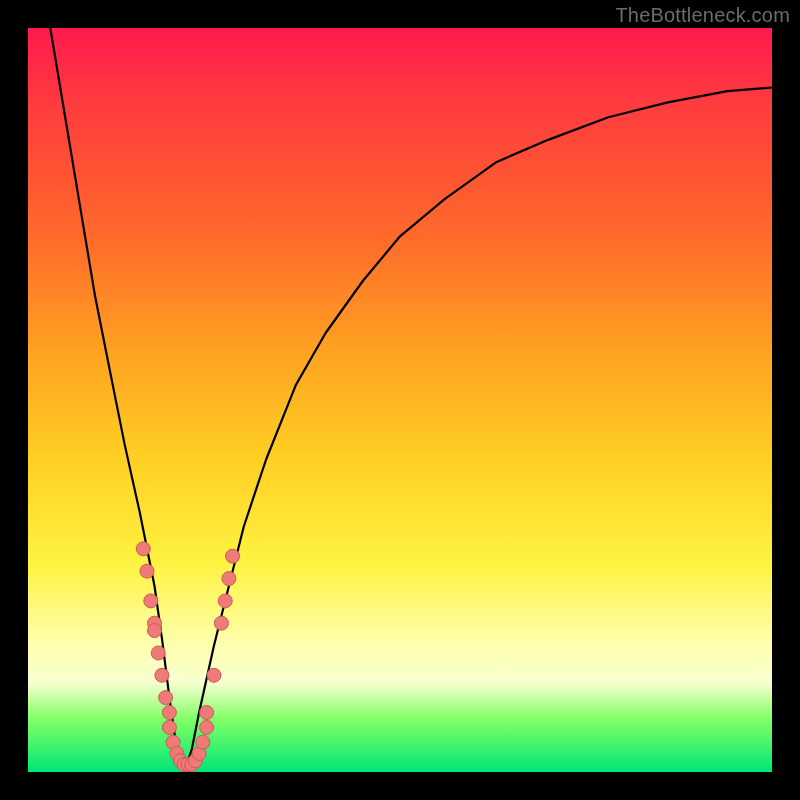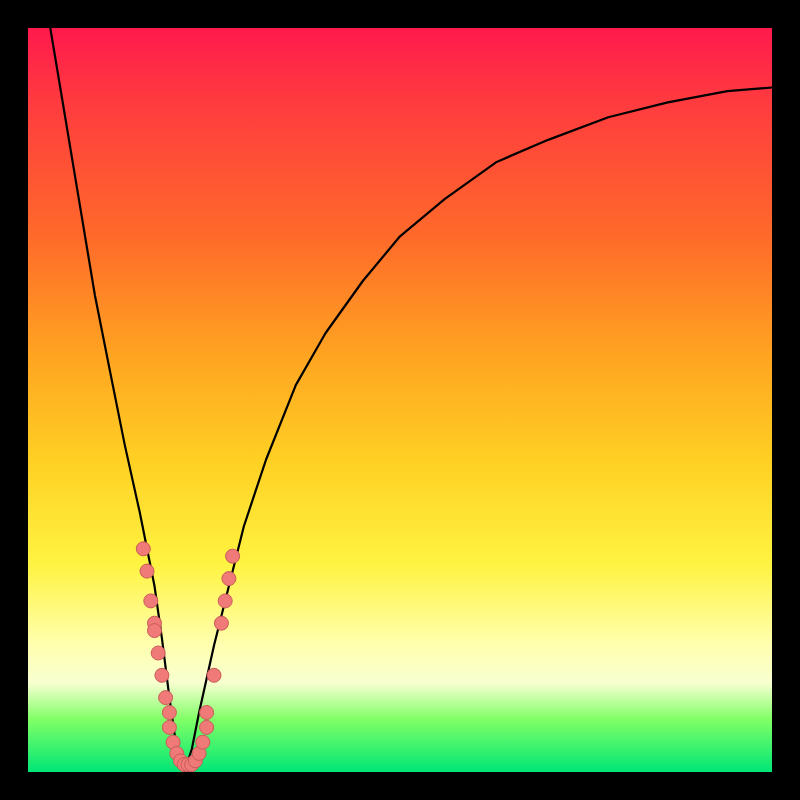--- a/index.html
+++ b/index.html
@@ -85,13 +85,14 @@
           <circle cx="178.6" cy="699.4" r="7" fill="#ef7a77" stroke="#c95b58" stroke-width="1"></circle>
           <circle cx="178.6" cy="684.5" r="7" fill="#ef7a77" stroke="#c95b58" stroke-width="1"></circle>
           <circle cx="186.0" cy="647.3" r="7" fill="#ef7a77" stroke="#c95b58" stroke-width="1"></circle>
           <circle cx="193.4" cy="595.2" r="7" fill="#ef7a77" stroke="#c95b58" stroke-width="1"></circle>
           <circle cx="197.2" cy="572.9" r="7" fill="#ef7a77" stroke="#c95b58" stroke-width="1"></circle>
           <circle cx="200.9" cy="550.6" r="7" fill="#ef7a77" stroke="#c95b58" stroke-width="1"></circle>
           <circle cx="204.6" cy="528.2" r="7" fill="#ef7a77" stroke="#c95b58" stroke-width="1"></circle>
         </g>
     </svg>
   </div>
+  <div class="watermark">TheBottleneck.com</div>
 </div>
 
 </body></html>

